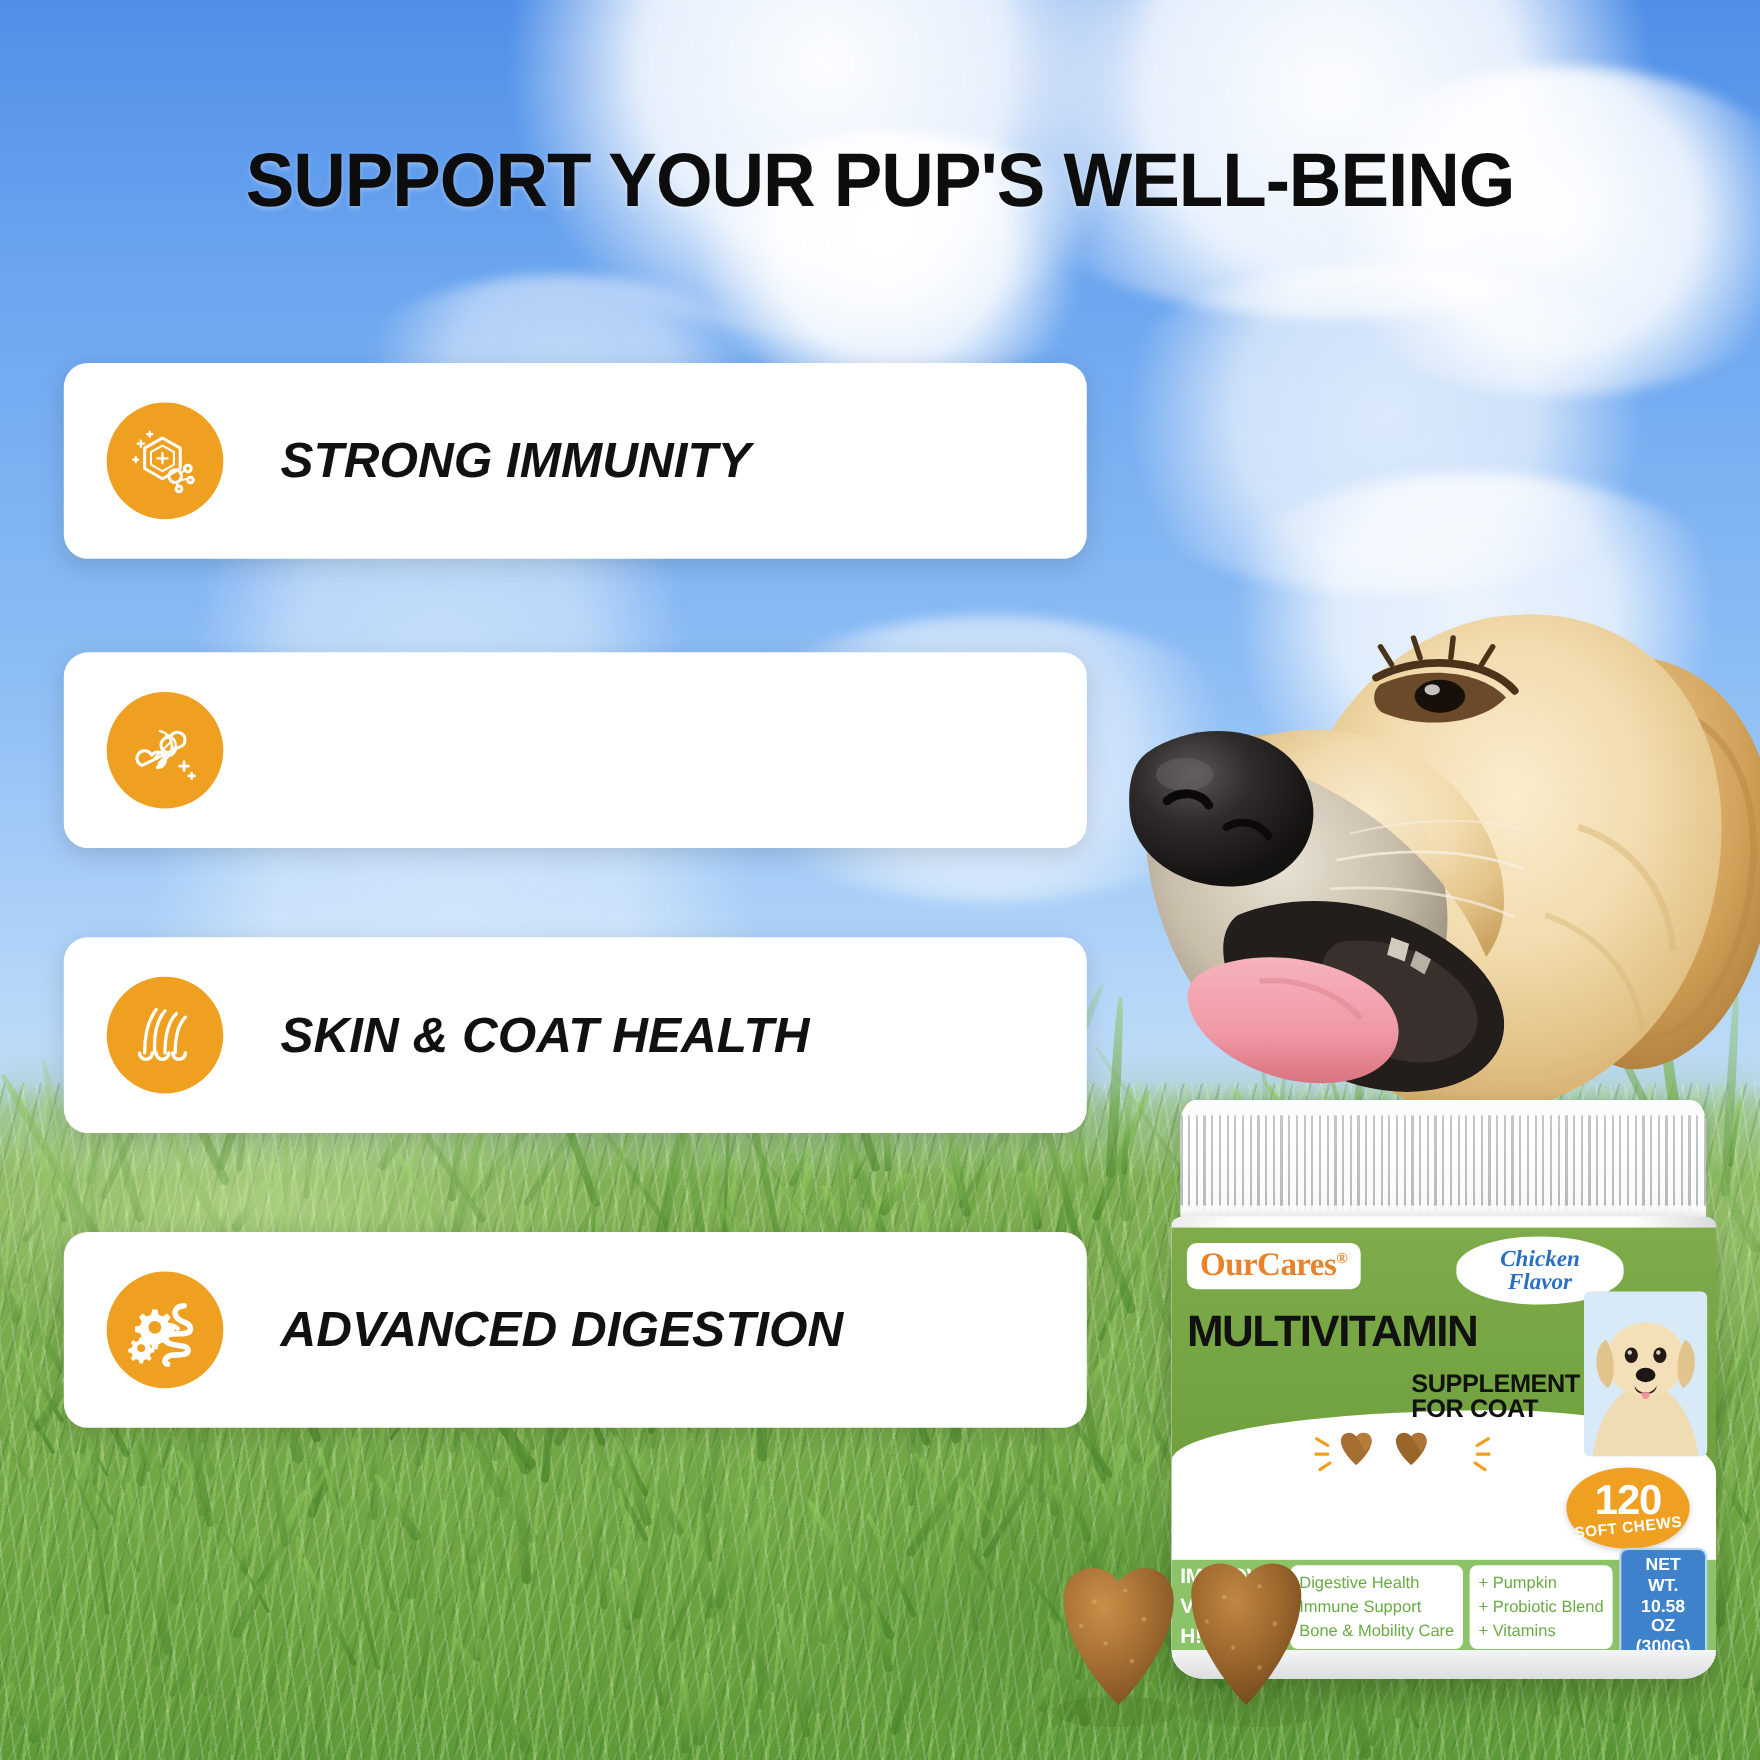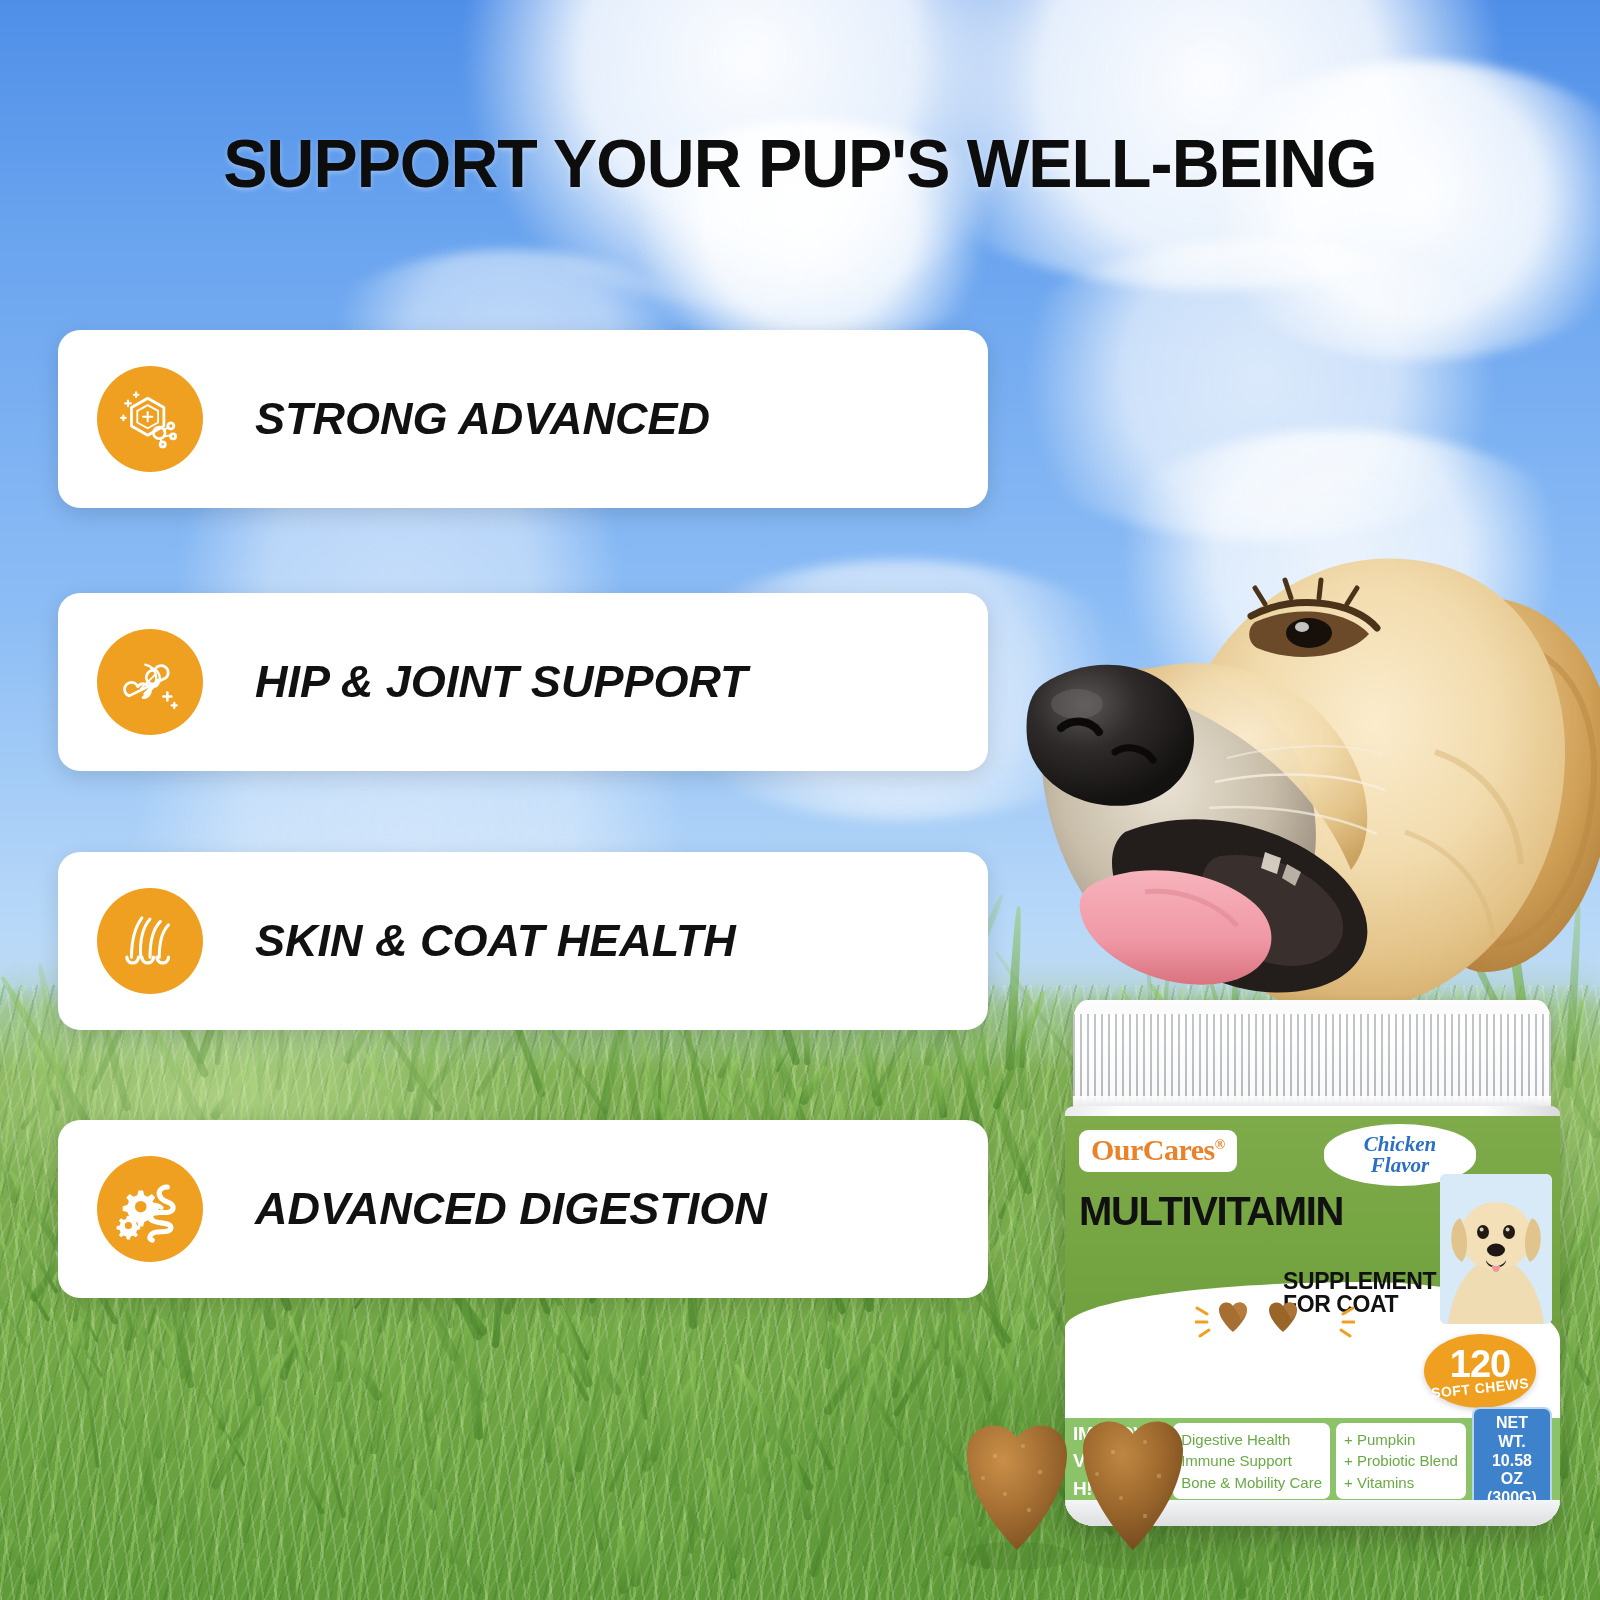--- a/index.html
+++ b/index.html
@@ -163,21 +163,21 @@
   .flavor-bubble span{
     color:#2a6fc4; font-size:21px; font-weight:bold;
     font-family:"Liberation Serif", serif; font-style:italic;
   }
   .prod-title{
     position:absolute; left:14px; top:86px; width:340px;
     color:#111; font-size:40px; font-weight:bold; line-height:.96; letter-spacing:-1.4px;
   }
   .supp{
     position:absolute; left:218px; top:140px;
-    color:#111; font-size:23px; font-weight:bold; line-height:1.0; letter-spacing:-.4px;margin-top:24px;
+    color:#111; font-size:23px; font-weight:bold; line-height:1.0; letter-spacing:-.4px;
   }
   .dog-photo-sq{
     position:absolute; right:8px; top:68px; width:112px; height:150px;
     border-radius:6px; overflow:hidden;
     background:linear-gradient(180deg,#cfe3f3,#eaf2fa);
   }
   .vit-badge{
     position:absolute; left:34px; top:238px;
     background:#3d82cb; color:#fff;
     font-size:24px; font-weight:bold; letter-spacing:-.6px;
@@ -752,36 +752,35 @@
         <circle cx="40" cy="44" r="5"></circle>
         <circle cx="50" cy="38" r="2.6"></circle>
         <circle cx="52" cy="47" r="2.2"></circle>
         <circle cx="43" cy="54" r="2.2"></circle>
         <path d="M44 42 L48 39 M45 47 L50 46 M41 49 L42 52" stroke-width="1.6"></path>
         <path d="M13 16 l0 5 M10.5 18.5 l5 0" stroke-width="1.8"></path>
         <path d="M20 9 l0 4 M18 11 l4 0" stroke-width="1.8"></path>
         <path d="M9 29 l0 4 M7 31 l4 0" stroke-width="1.8"></path>
       </svg>
     </div>
-    <div class="card-label">STRONG ADVANCED</div>
+    <div class="card-label">STRONG IMMUNITY</div>
   </div>
 
   <div class="card k1">
     <div class="icon-circle">
       <svg viewBox="0 0 64 64" fill="none" stroke="#fff" stroke-width="2.4" stroke-linecap="round" stroke-linejoin="round">
         <path d="M14 44 a6 6 0 1 1 7.5 -8 a6 6 0 1 1 4.5 9.5 L40 31 a6 6 0 1 1 -4 -9 a6 6 0 1 1 9.5 6.5 Z"></path>
         <path d="M24 38 L36 26" stroke-width="1.6"></path>
         <path d="M27 42 L39 30" stroke-width="1.6"></path>
         <path d="M33 20 a9 9 0 0 1 4 16" stroke-width="2"></path>
         <path d="M28 17 a12 12 0 0 1 5 21" stroke-width="2"></path>
         <path d="M47 41 l0 7 M43.5 44.5 l7 0" stroke-width="2.2"></path>
         <path d="M53 50 l0 4.5 M50.7 52.2 l4.5 0" stroke-width="2"></path>
       </svg>
     </div>
-    <div class="card-label">HIP &amp; JOINT SUPPORT</div>
   </div>
 
   <div class="card k2">
     <div class="icon-circle">
       <svg viewBox="0 0 64 64" fill="none" stroke="#fff" stroke-width="2.6" stroke-linecap="round" stroke-linejoin="round">
         <path d="M16 46 C 16 32, 19 20, 25 12"></path>
         <path d="M24 46 C 23 32, 26 20, 32 13"></path>
         <path d="M32 46 C 32 32, 35 21, 41 15"></path>
         <path d="M40 46 C 40 33, 43 23, 48 18"></path>
         <path d="M12 46 a5 5 0 0 0 10 0" stroke-width="2.8"></path>

